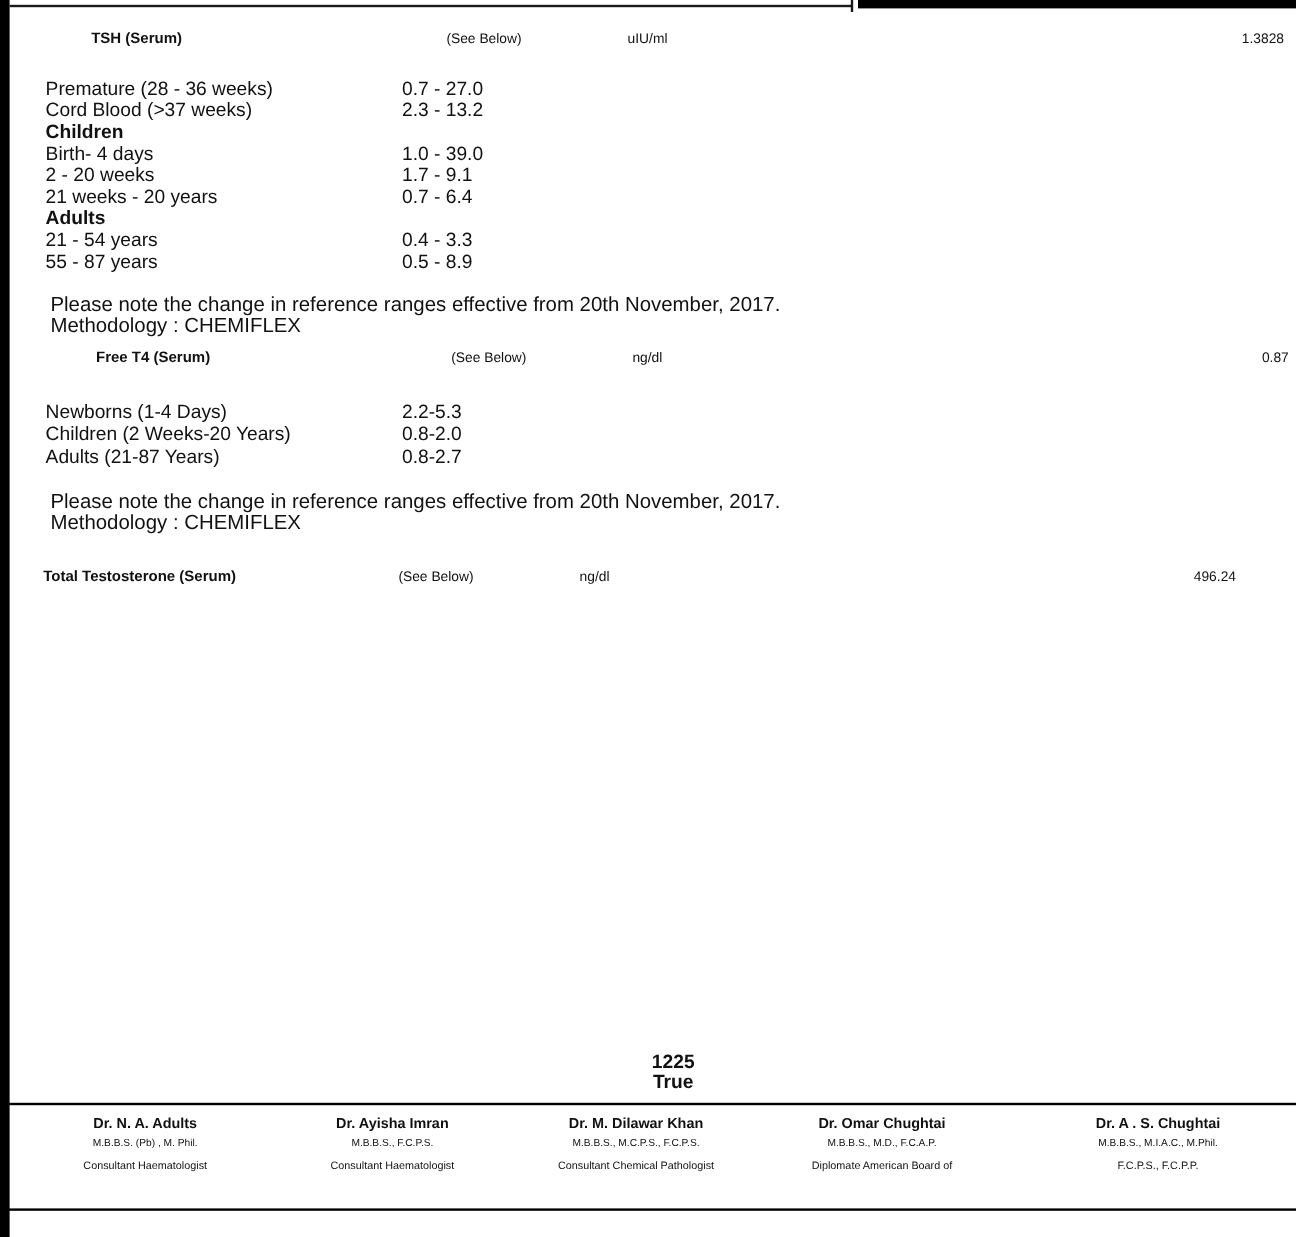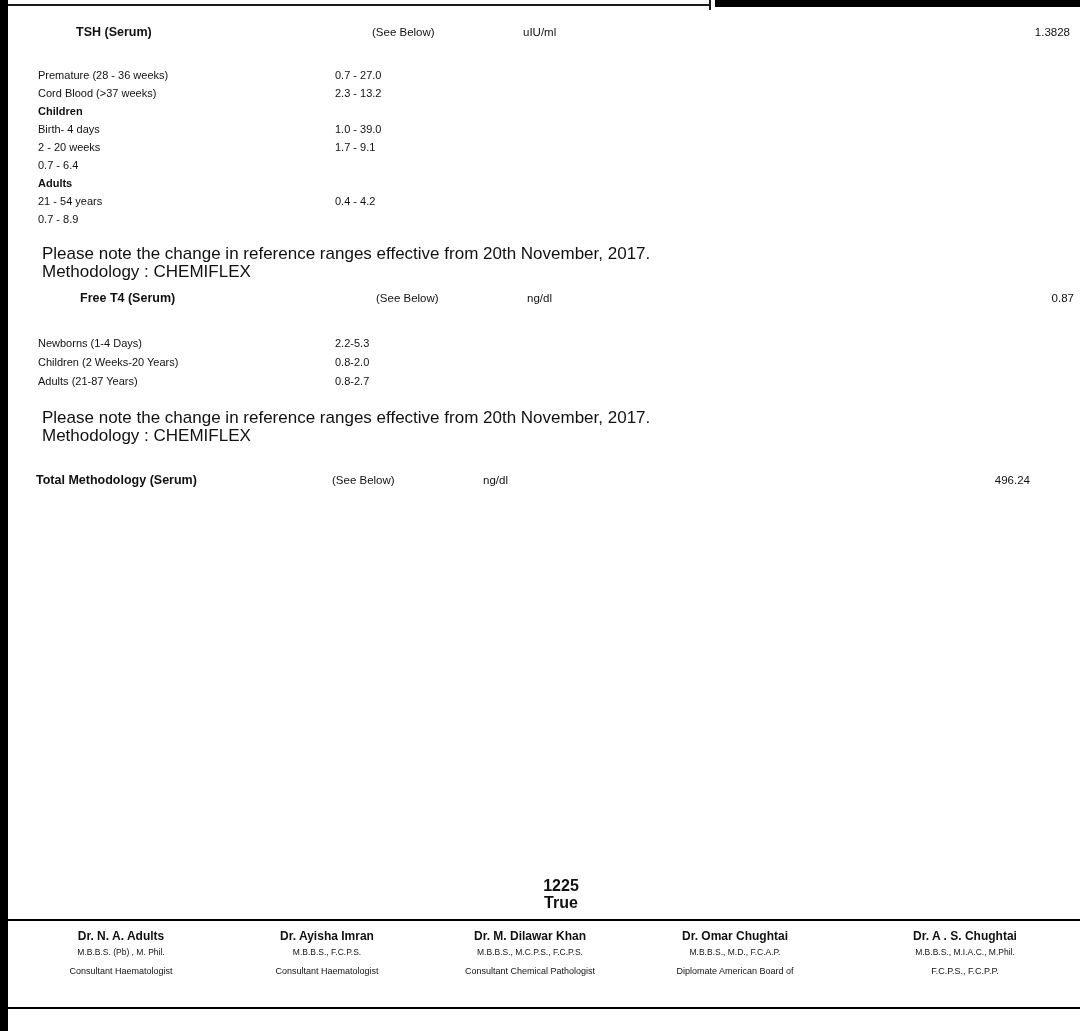--- a/index.html
+++ b/index.html
@@ -57,21 +57,21 @@
   .test-row .test-unit { flex: 1; }
   .test-row .test-value { text-align: right; padding-right: 50px; }
 
   .row-tsh { top: 24px; margin-left: 40px; }
   .row-ft4 { top: 290px; margin-left: 44px; }
   .row-tt  { top: 472px; }
 
   
   .ranges {
     position: absolute; left: 0; width: 100%;
-    font-size: 11px;
+    font-size: 16px;
   }
   .ranges-tsh { top: 66px; }
   .ranges-ft4 { top: 334px; }
   .range-row {
     display: flex; padding-left: 38px;
     height: 18px; line-height: 18px;
   }
   .ranges-ft4 .range-row { height: 19px; line-height: 19px; }
   .range-label { width: 297px; }
   .range-row.header .range-label { font-weight: bold; }
@@ -146,32 +146,34 @@
     </div>
     <div class="range-row">
       <span class="range-label">Birth- 4 days</span>
       <span class="range-value">1.0 - 39.0</span>
     </div>
     <div class="range-row">
       <span class="range-label">2 - 20 weeks</span>
       <span class="range-value">1.7 - 9.1</span>
     </div>
     <div class="range-row">
+      <span class="range-label">21 weeks - 20 years</span>
       <span class="range-value">0.7 - 6.4</span>
     </div>
     <div class="range-row header">
       <span class="range-label">Adults</span>
       <span class="range-value"></span>
     </div>
     <div class="range-row">
       <span class="range-label">21 - 54 years</span>
-      <span class="range-value">0.4 - 4.2</span>
-    </div>
-    <div class="range-row">
-      <span class="range-value">0.7 - 8.9</span>
+      <span class="range-value">0.4 - 3.3</span>
+    </div>
+    <div class="range-row">
+      <span class="range-label">55 - 87 years</span>
+      <span class="range-value">0.5 - 8.9</span>
     </div>
   </div>
 
   <div class="notes notes-tsh">
     <div>Please note the change in reference ranges effective from 20th November, 2017.</div>
     <div>Methodology : CHEMIFLEX</div>
   </div>
 
   <div class="test-row row-ft4">
     <span class="test-name">Free T4 (Serum)</span>
@@ -194,21 +196,21 @@
       <span class="range-value">0.8-2.7</span>
     </div>
   </div>
 
   <div class="notes notes-ft4">
     <div>Please note the change in reference ranges effective from 20th November, 2017.</div>
     <div>Methodology : CHEMIFLEX</div>
   </div>
 
   <div class="test-row row-tt">
-    <span class="test-name">Total Methodology (Serum)</span>
+    <span class="test-name">Total Testosterone (Serum)</span>
     <span class="test-ref">(See Below)</span>
     <span class="test-unit">ng/dl</span>
     <span class="test-value">496.24</span>
   </div>
 
   <div class="code-block">
     <div>1225</div>
     <div>True</div>
   </div>
 

